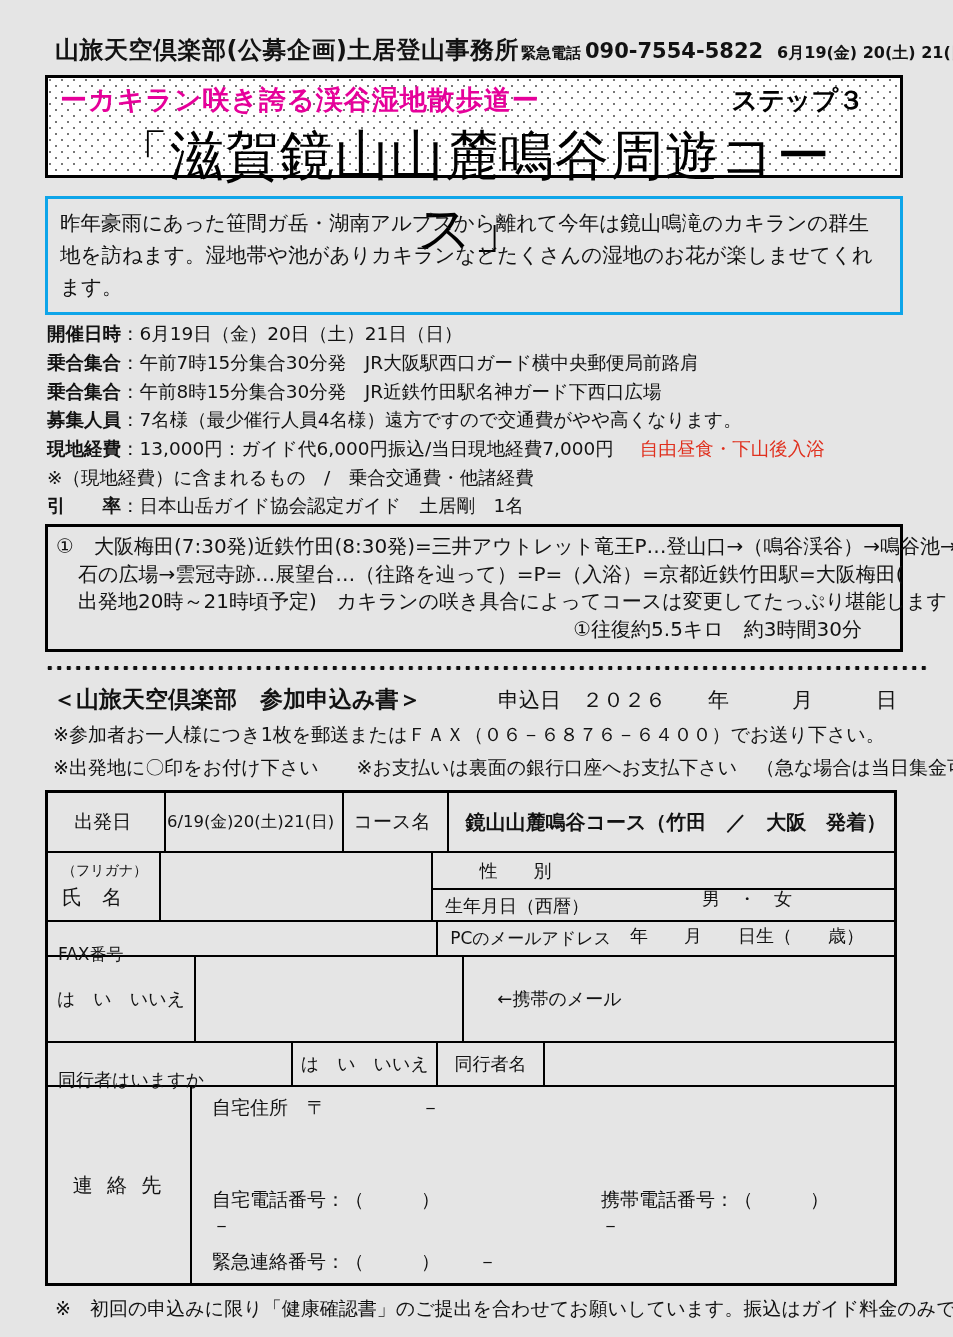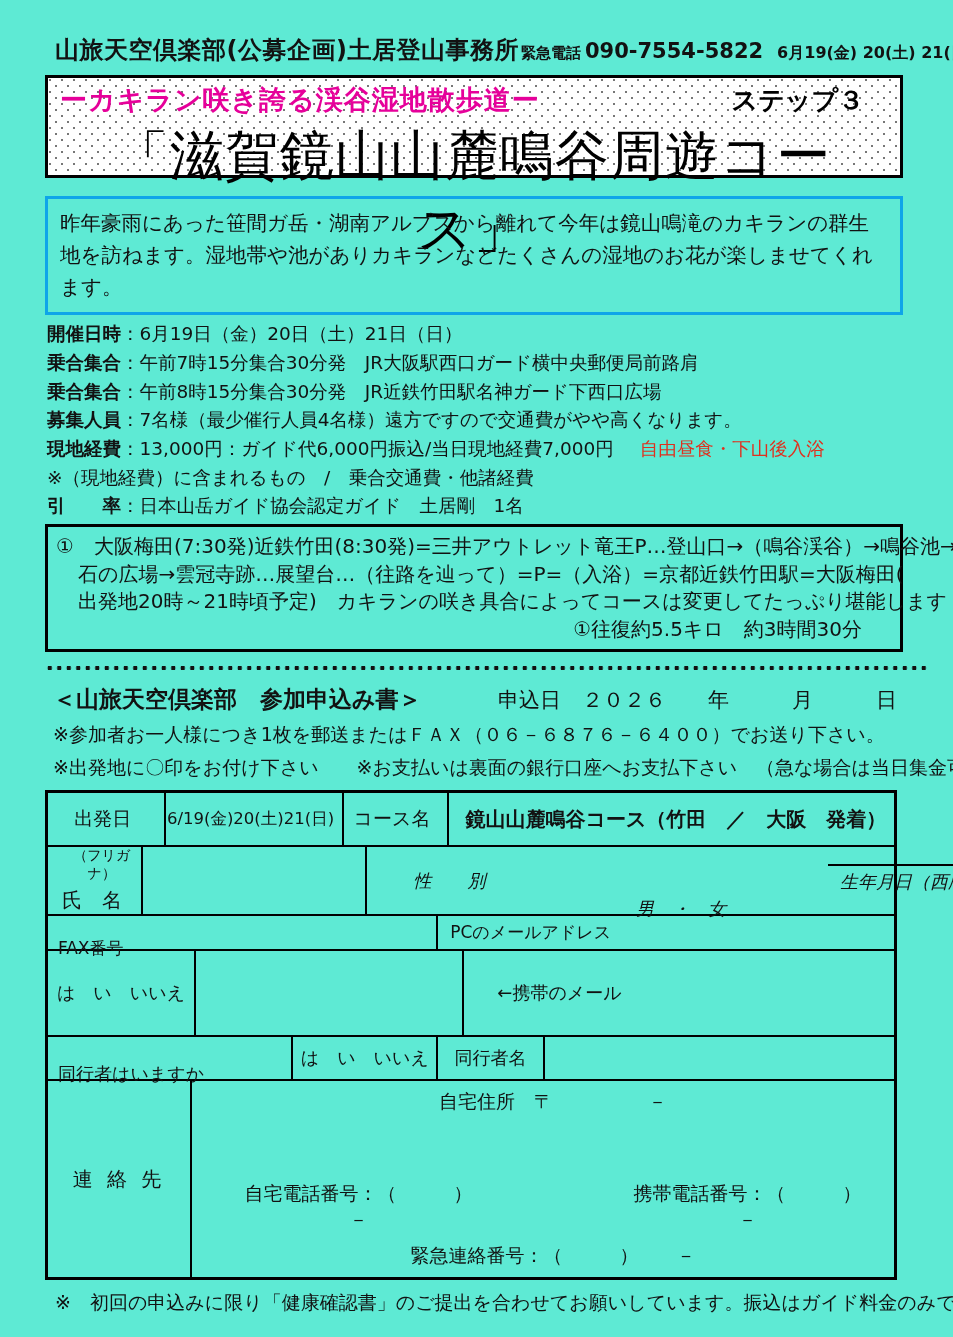--- a/index.html
+++ b/index.html
@@ -2,21 +2,21 @@
 <html><head>
 <meta charset="utf-8">
 <style>
   * { margin:0; padding:0; box-sizing:border-box; }
   html,body { background:#ffffff; }
   body {
     width:953px; height:1337px;
     font-family:"DejaVu Sans","Liberation Sans",sans-serif;
     color:#121212; overflow:hidden;
   }
-  .page { position:relative; width:953px; height:1337px; padding:34px 28px 0 45px; background:#5eead4; }
+  .page { position:relative; width:953px; height:1337px; padding:34px 28px 0 45px; background:#e5e5e5; }
 
   
   .hdr { display:flex; align-items:baseline; padding-left:10px; white-space:nowrap; }
   .hdr .org { font-size:24px; font-weight:700; letter-spacing:0.5px; }
   .hdr .emg-label { font-size:15px; font-weight:700; margin-left:2px; }
   .hdr .emg-phone { font-size:21px; font-weight:700; margin-left:4px; }
   .hdr .dates { font-size:16px; font-weight:700; margin-left:14px; }
 
   
   .title-box {
@@ -61,37 +61,37 @@
   
   .form-hdr { display:flex; align-items:baseline; margin-top:13px; padding-left:8px; padding-right:28px; }
   .form-hdr .f-title { font-size:23px; font-weight:700; }
   .form-hdr .f-date { font-size:21px; margin-left:auto; }
   .note { font-size:19px; margin-top:7px; padding-left:8px; white-space:nowrap; }
 
   
   .ftable { margin-top:9px; width:852px; border:3px solid #000; }
   .frow { display:flex; border-top:2px solid #000; }
   .frow:first-child { border-top:none; }
-  .fcell { border-left:2px solid #000; display:flex; align-items:center; font-size:18px;text-align:center; }
+  .fcell { border-left:2px solid #000; display:flex; align-items:center; font-size:18px; }
   .fcell:first-child { border-left:none; }
   .c-center { justify-content:center; text-align:center; }
   .c-left { padding-left:10px;margin-top:32px; }
 
-  .rowA { height:52px;gap:7px; }
+  .rowA { height:58px;gap:7px; }
   .rowA .a1 { width:113px; font-size:19px; }
   .rowA .a2 { width:176px; font-size:16.5px; }
   .rowA .a3 { width:102px; font-size:19px; }
   .rowA .a4 { width:461px; font-size:20px; font-weight:700; padding-left:16px; }
 
   .rowB { height:69px; }
   .rowB .b1 { width:113px; flex-direction:column; justify-content:center; align-items:flex-start; padding-left:14px; }
   .rowB .b1 .furi { font-size:14px; }
   .rowB .b1 .nm { font-size:20px; margin-top:4px; }
   .rowB .b2 { width:278px; }
-  .rowB .bR { width:529px; border-left:2px solid #000;font-style:italic; }
+  .rowB .bR { width:463px; flex-direction:column; border-left:2px solid #000; }
   .subrow { display:flex; width:100%; height:35px; }
   .subrow + .subrow { height:34px; border-top:2px solid #000; }
   .subrow .s1 { width:165px; display:flex; align-items:center; font-size:18px; }
   .subrow .s2 { width:296px; display:flex; align-items:center; justify-content:center; border-left:2px solid #000; font-size:18px;margin-top:46px; }
   .subrow .s1.cen { justify-content:center; }
   .subrow .s1.pl { padding-left:12px; }
 
   .rowC { height:35px; }
   .rowC .c1 { width:391px; font-size:17px; }
   .rowC .c2 { width:461px; font-size:17px; padding-left:12px; }

